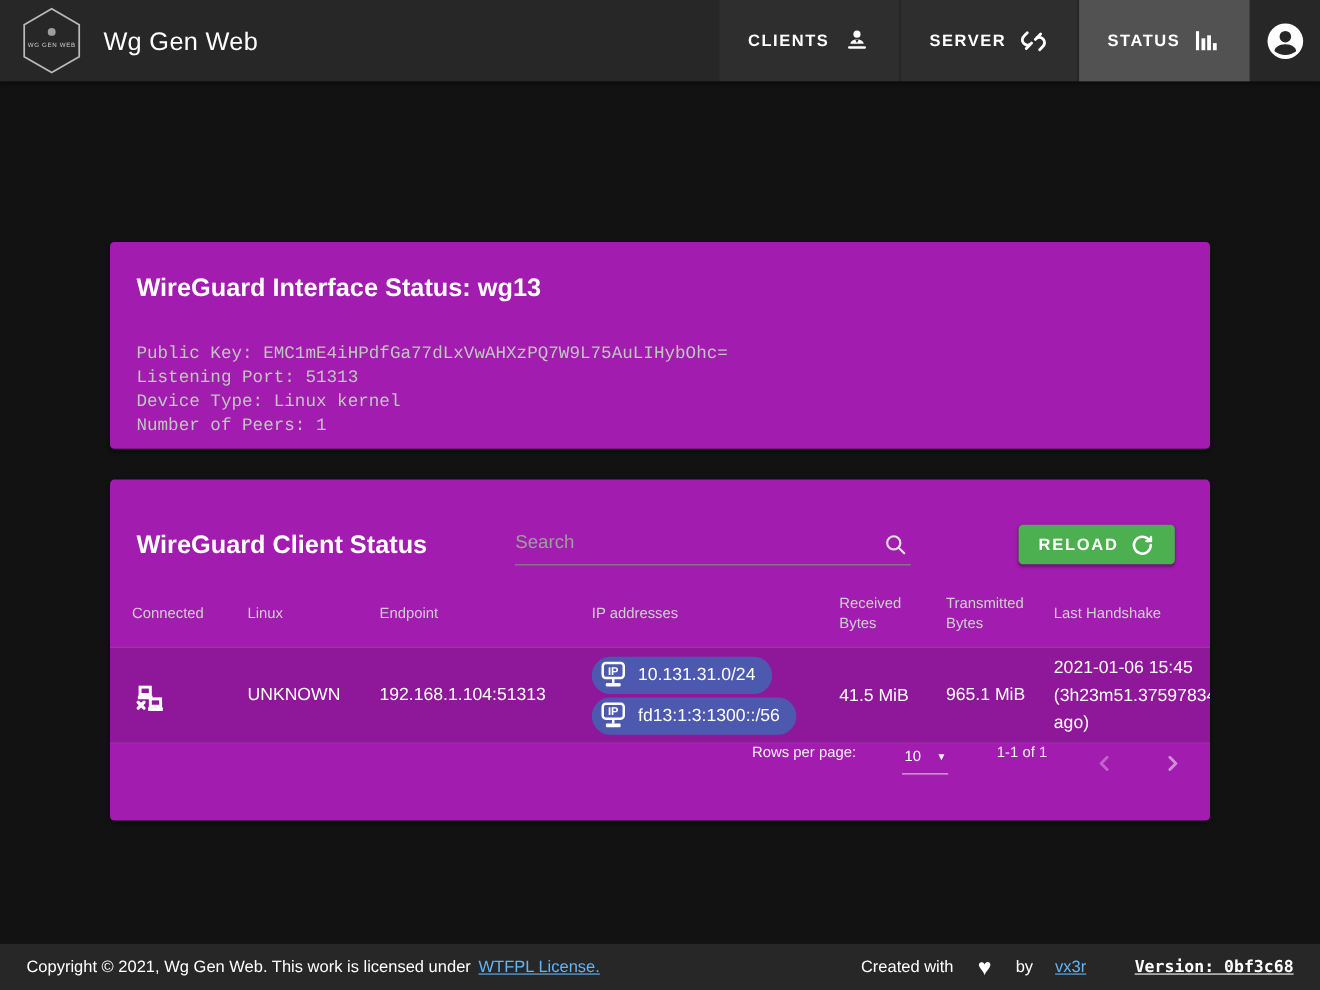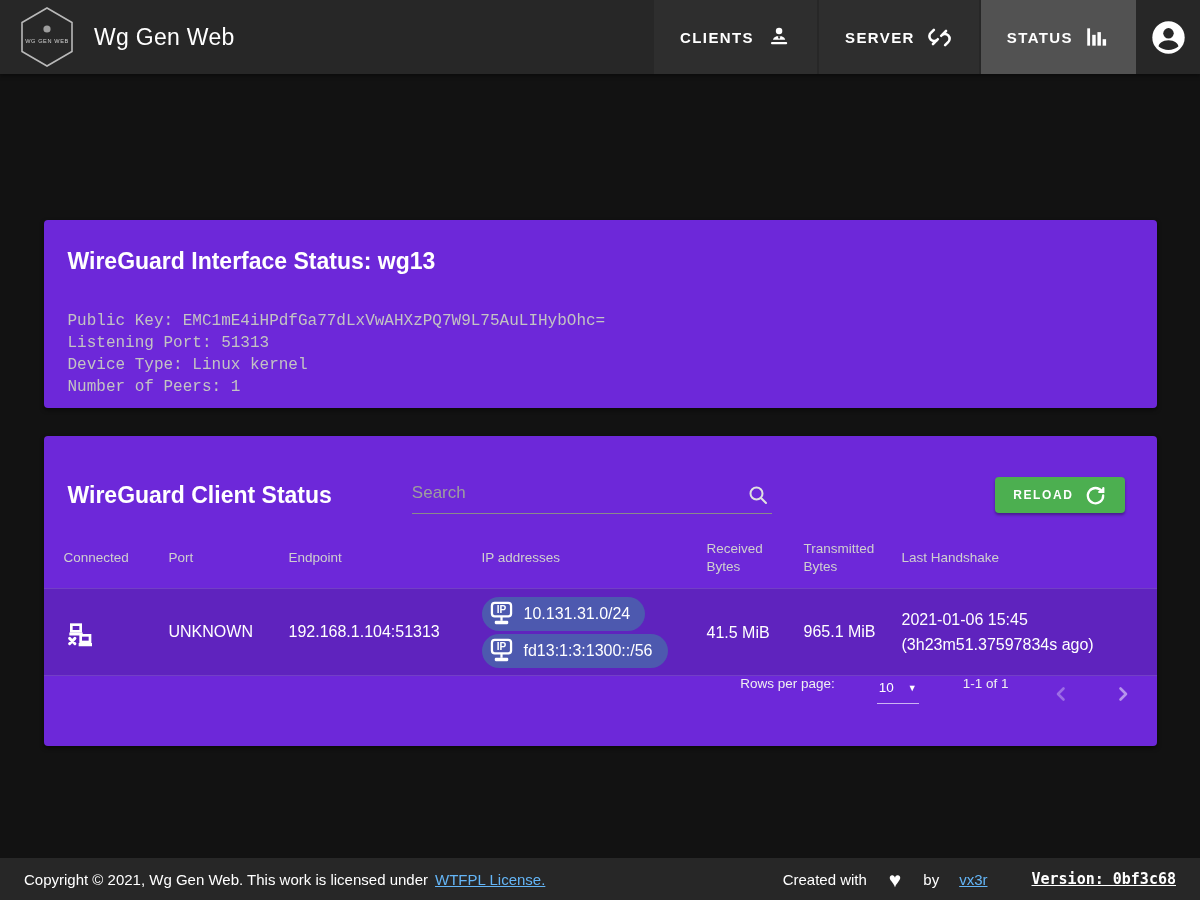--- a/index.html
+++ b/index.html
@@ -29,41 +29,41 @@
   }
   .nav-btn.active { background:rgba(255,255,255,0.2); }
   .account-btn {
     width:64px; display:flex; align-items:center; justify-content:center;
     background:transparent; border:none; cursor:pointer;
   }
 
   
   .main { flex:1 1 auto; background:#121212; padding-top:146px; }
   .card {
-    width:1113px; margin:0 auto; background:#6d28d9; border-radius:4px;
+    width:1000px; margin:0 auto; background:#a21caf; border-radius:4px;
     box-shadow:0 2px 4px rgba(0,0,0,.5);
   }
   .card-interface { padding:26px 24px 18px 24px; height:188px; }
   .card-title { font-size:23px; font-weight:bold; color:#fff; line-height:30px; }
   .iface-lines { margin-top:34px; font-size:16px; line-height:22px; color:#c3c3c3;font-family:Liberation Mono, monospace; }
 
   .card-clients { margin-top:28px; height:310px; overflow:hidden; position:relative; }
   .clients-header { display:flex; align-items:center; padding:26px 32px 0 24px; height:92px; }
   .search-field { position:relative; width:360px; margin-left:80px;text-decoration:underline; }
   .search-input {
     width:100%; background:transparent; border:none; outline:none;
     border-bottom:1px solid #8a8a8a; color:#fff;
     font-family:inherit; font-size:17px; padding:6px 34px 10px 0;
   }
   .search-input::placeholder { color:#9e9e9e; opacity:1; }
   .search-icon { position:absolute; right:2px; top:6px; }
   .reload-btn {
     margin-left:auto; height:36px; padding:0 18px;
     background:#4caf50; color:#fff; border:none; border-radius:4px; cursor:pointer;
-    font-family:inherit; font-size:12px; font-weight:bold; letter-spacing:1.6px;
+    font-family:inherit; font-size:15px; font-weight:bold; letter-spacing:1.6px;
     display:flex; align-items:center; gap:10px;
     box-shadow:0 2px 3px rgba(0,0,0,.35);
   }
 
   .tgrid { display:grid; grid-template-columns:105px 120px 193px 225px 97px 98px 1fr; padding-left:20px; align-items:center; }
   .thead { min-height:60px; color:#cfcfcf; font-size:13.5px; font-weight:400; }
   .thead > div { padding-right:10px; line-height:18px; }
   .trow {
     min-height:88px; font-size:16px; color:#fff;
     background:rgba(0,0,0,0.12);
@@ -205,21 +205,21 @@
             <path d="M18.5 7.5 A8 8 0 1 0 20 12"></path>
             <path d="M20 4 L20 8.5 L15.5 8.5" fill="#fff" stroke-width="0"></path>
             <path d="M15.8 8.3 L20.2 8.3 L20.2 4.2" stroke-width="2.2" fill="none"></path>
           </svg>
         </span>
       </button>
     </div>
 
     <div class="tgrid thead">
       <div>Connected</div>
-      <div>Port</div>
+      <div>Linux</div>
       <div>Endpoint</div>
       <div>IP addresses</div>
       <div>Received Bytes</div>
       <div>Transmitted Bytes</div>
       <div>Last Handshake</div>
     </div>
 
     <div class="tgrid trow">
       <div class="cell-connected">
         <span class="icon">

